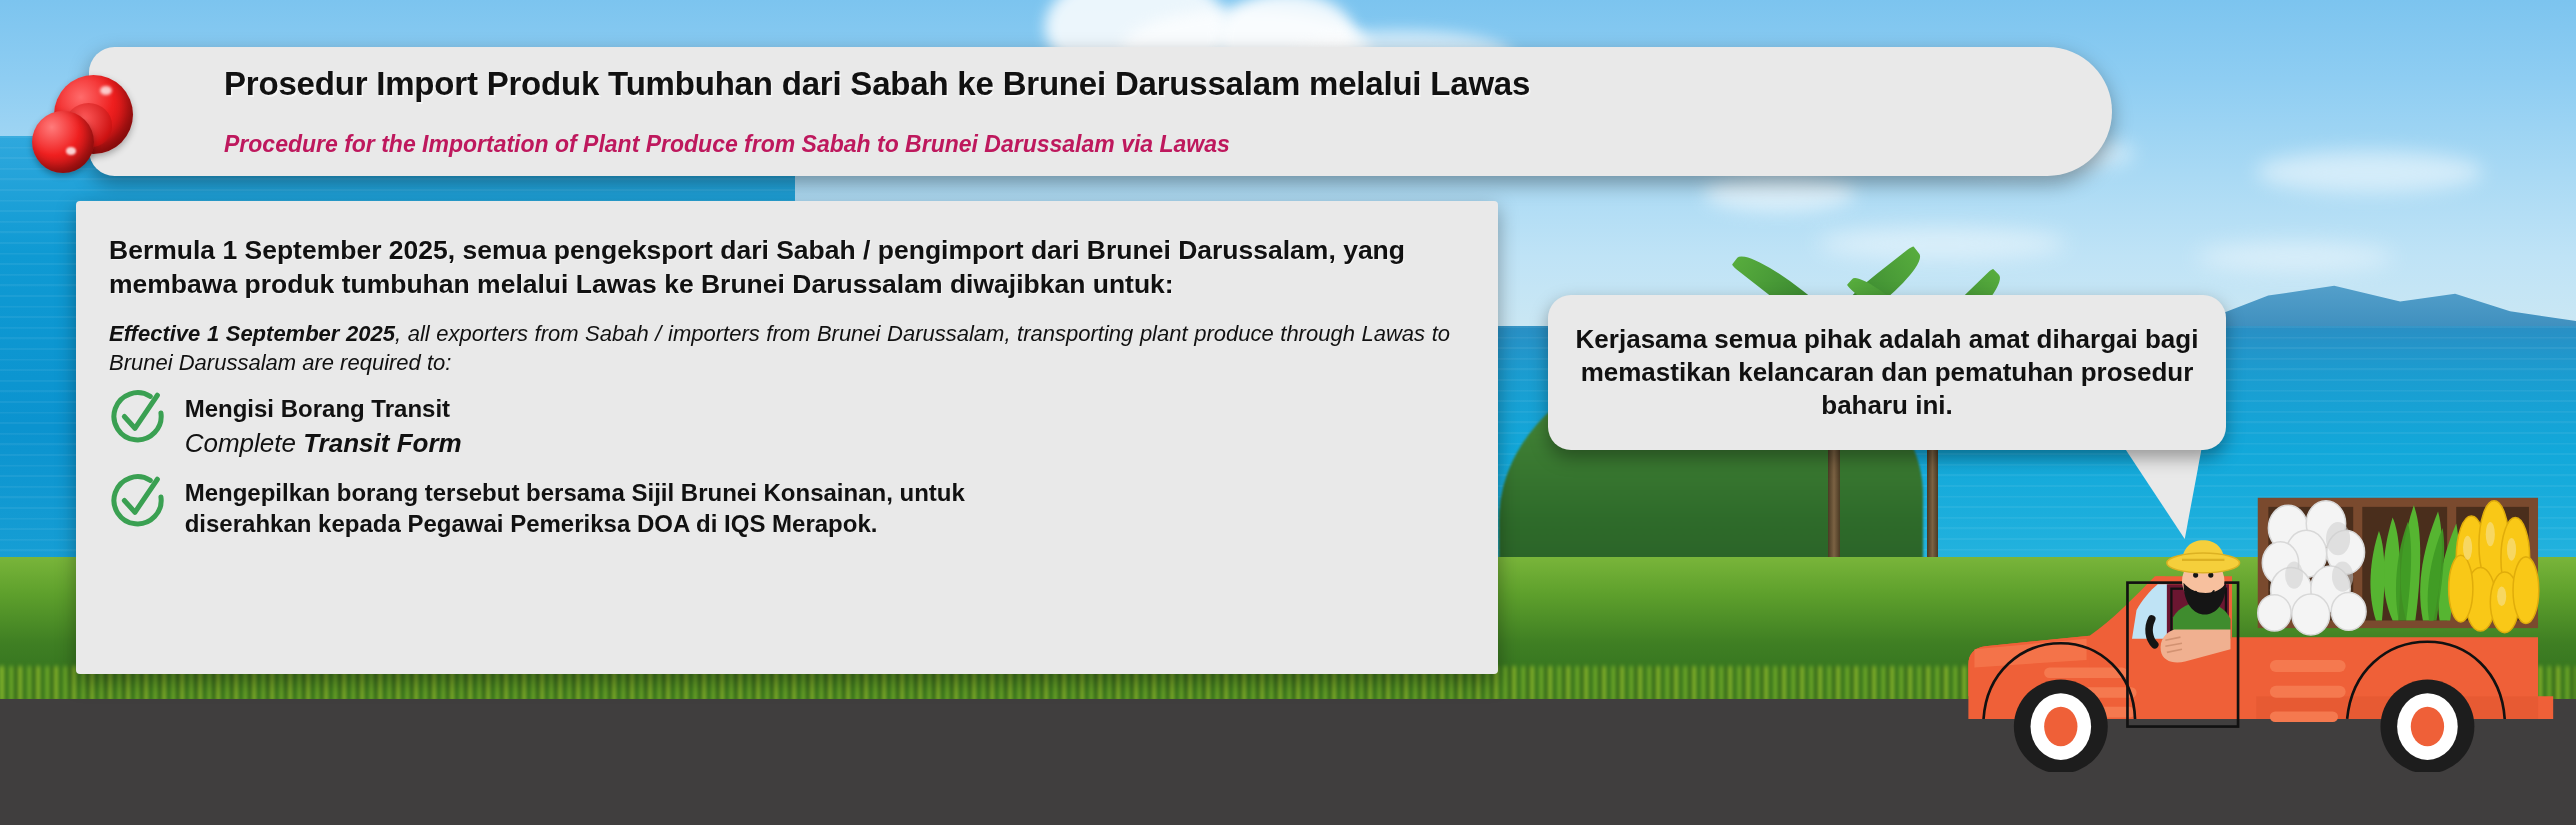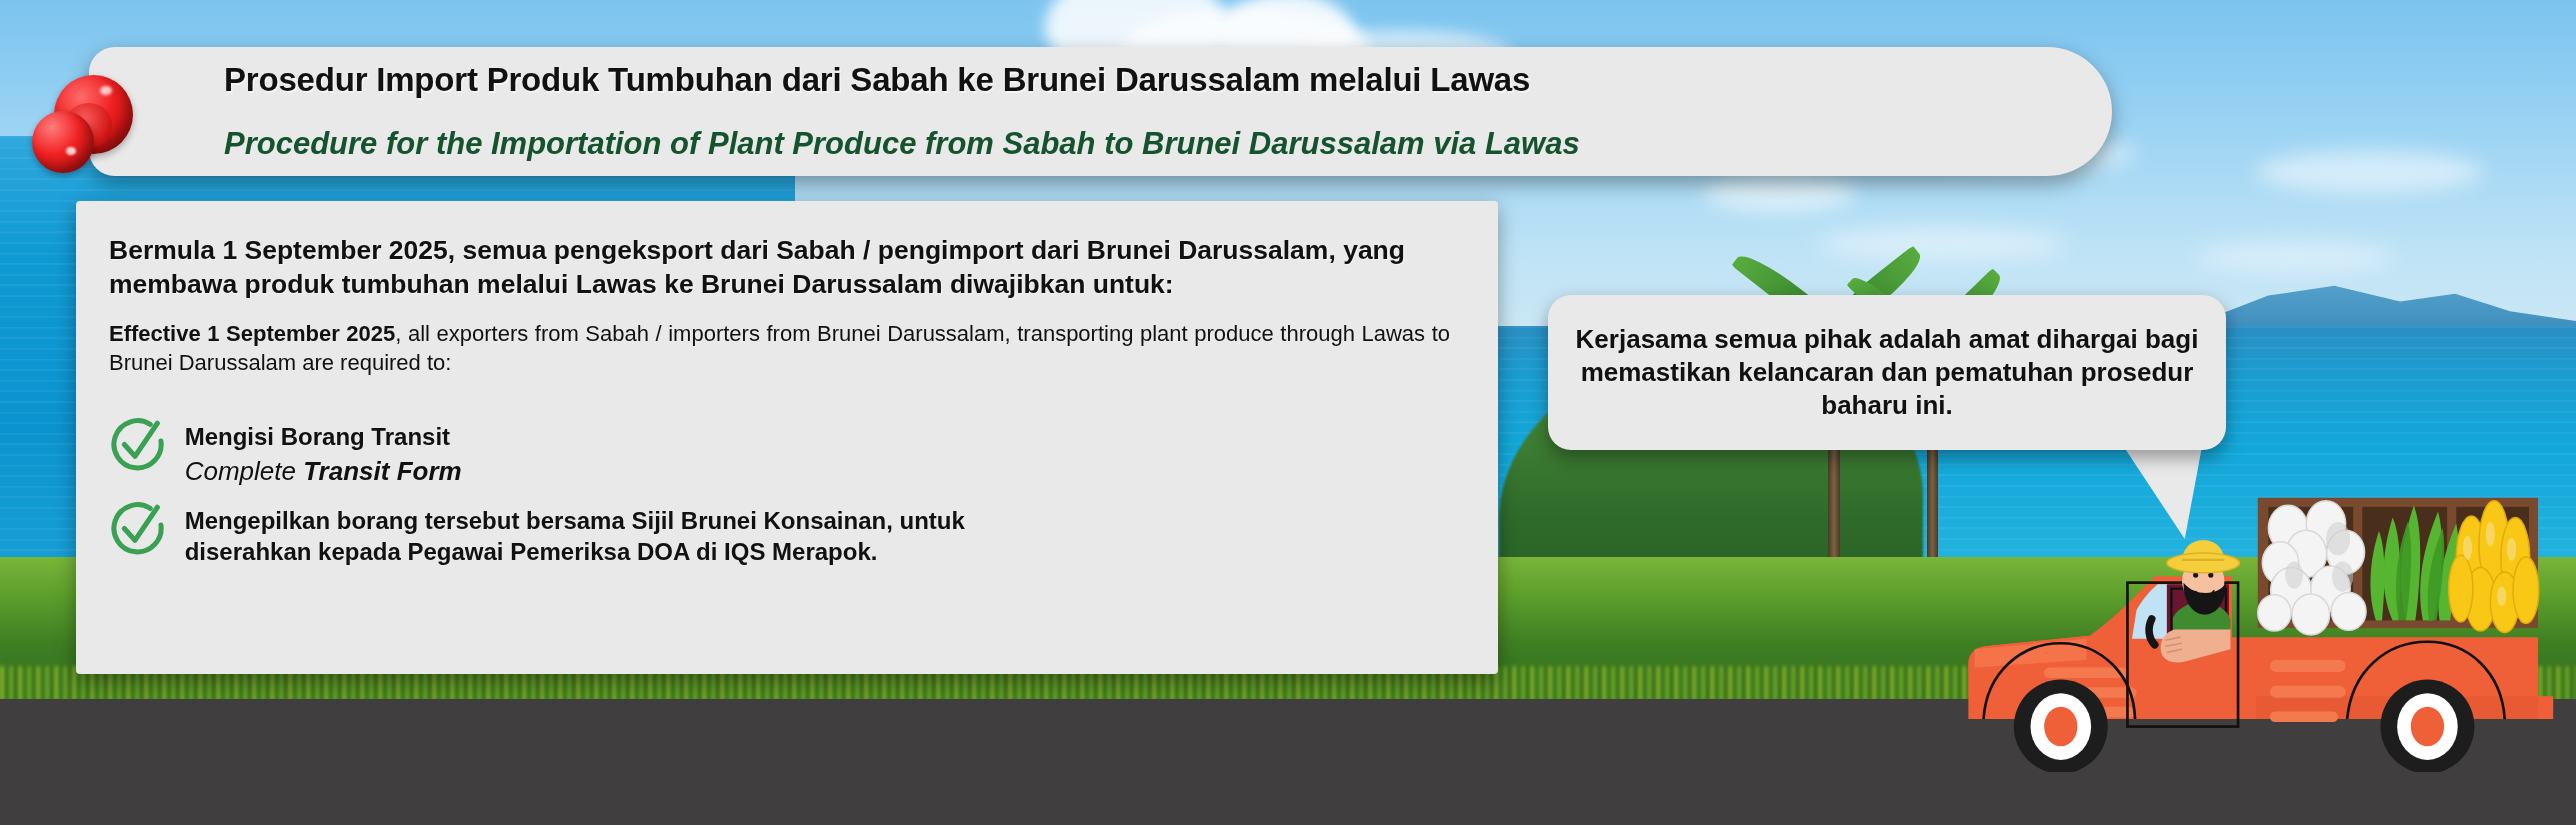--- a/index.html
+++ b/index.html
@@ -109,21 +109,21 @@
     border-radius:27px 68px 68px 27px;
     display:flex; flex-direction:column; justify-content:center;
     padding:0 45px 0 135px;
   }
   #title-main{
     font-size:33px; font-weight:bold; color:#111; letter-spacing:-0.2px;
     text-shadow:1.5px 1.5px 0 rgba(255,255,255,.55);
     line-height:1.08; white-space:nowrap;
   }
   #title-sub{
-    font-size:31px; font-weight:bold; font-style:italic; color:#14532d;
+    font-size:23px; font-weight:bold; font-style:italic; color:#be185d;
     margin-top:6px; line-height:1.1; white-space:nowrap;
   }
 
   
   #pin-group{ position:absolute; left:18px; top:64px; width:129px; height:121px; z-index:6; }
   .pin{ position:absolute; border-radius:50%; }
   .pin-head-big{
     left:36px; top:10.6px; width:79px; height:79px;
     background:radial-gradient(circle at 34% 28%, #ff6b6b 0%, #ef1f1f 42%, #b50d0d 88%);
     box-shadow:inset -6px -7.6px 12px rgba(0,0,0,.32), 0 3px 7.6px rgba(0,0,0,.3);
@@ -150,26 +150,26 @@
   #body-card{
     left:76px; top:201px; width:1422px; height:473px;
     border-radius:4px;
     padding:32px 36px 23px 33px;
   }
   .para-bm{
     font-size:26.5px; font-weight:bold; color:#111; line-height:1.30;
     text-shadow:1.1px 1.1px 0 rgba(255,255,255,.5);
   }
   .para-en{
-    font-size:22px; color:#111; line-height:1.34;
+    font-size:22px; font-style:italic; color:#111; line-height:1.34;
     margin-top:16.7px; text-align:justify; padding-right:12px;
   }
   .para-en b{ font-weight:bold; }
 
-  #checklist{ margin-top:40px; }
+  #checklist{ margin-top:12px; }
   .check-row{ display:flex; align-items:flex-start; margin-bottom:13.6px; }
   .check-icon{ flex:0 0 auto; width:59px; height:59px; margin-right:16.7px; margin-top:-3px; }
   .check-text{ padding-top:4.5px; }
   .chk-bm{ font-size:24px; font-weight:bold; color:#111; line-height:1.26; }
   .chk-en{ font-size:26px; font-style:italic; color:#111; line-height:1.27; margin-top:3px; }
   .chk-en b{ font-weight:bold; }
 
   
   #speech-bubble{
     position:absolute; left:1548px; top:295px; width:678px; height:155px;

